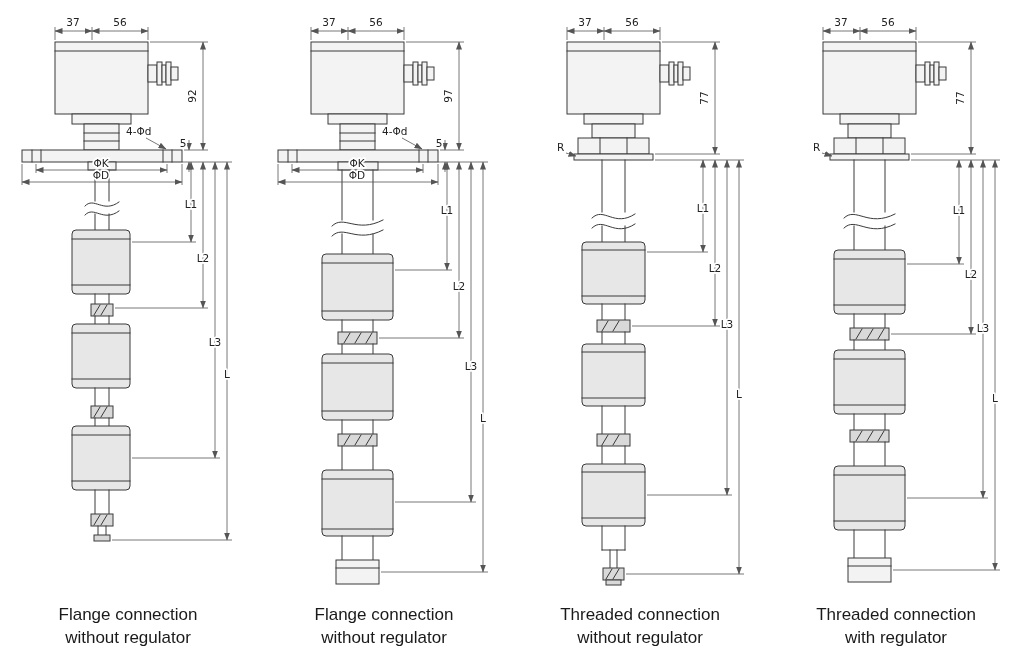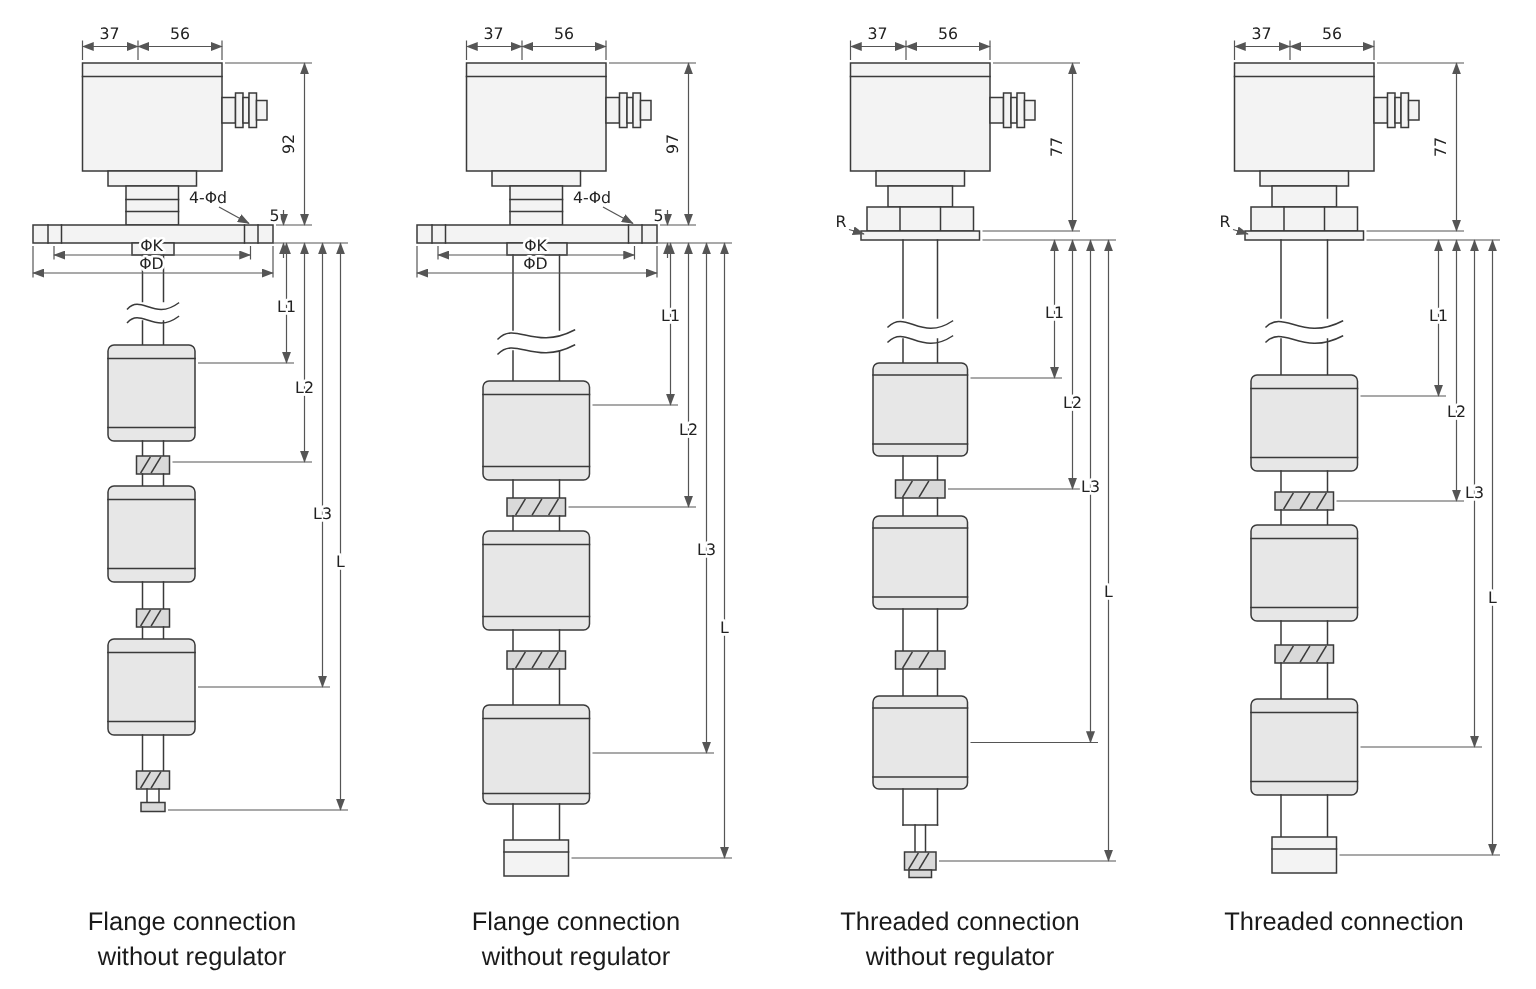--- a/index.html
+++ b/index.html
@@ -545,16 +545,17 @@
         <text class="t mid halo" x="215" y="330">L3</text>
       </g>
       <g>
         <line class="d" x1="125" y1="568" x2="232" y2="568"></line>
         <line class="d" x1="227" y1="158" x2="227" y2="568" marker-start="url(#m4)" marker-end="url(#m4)"></line>
         <text class="t mid halo" x="227" y="400">L</text>
       </g>
     </svg>
     <div class="caption">
       <div>Threaded connection</div>
+      <div>with regulator</div>
     </div>
   </div>
 
 </div>
 
 </body></html>

